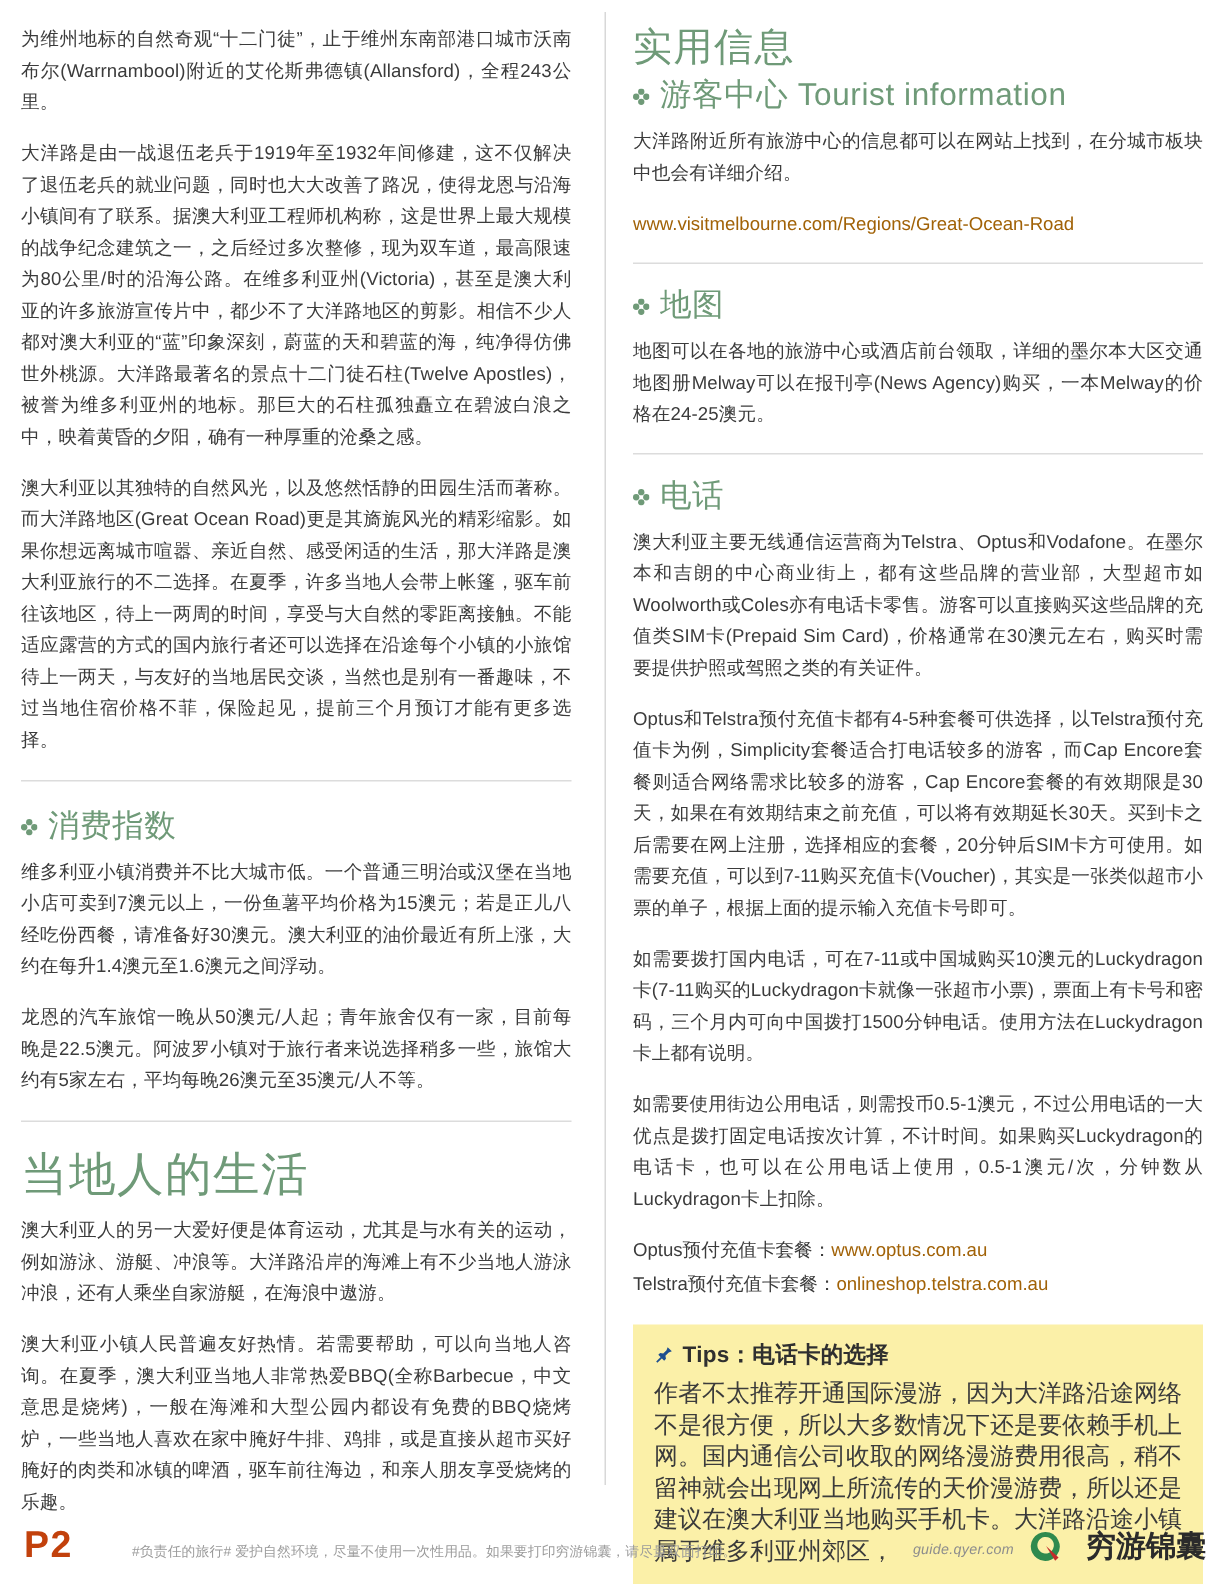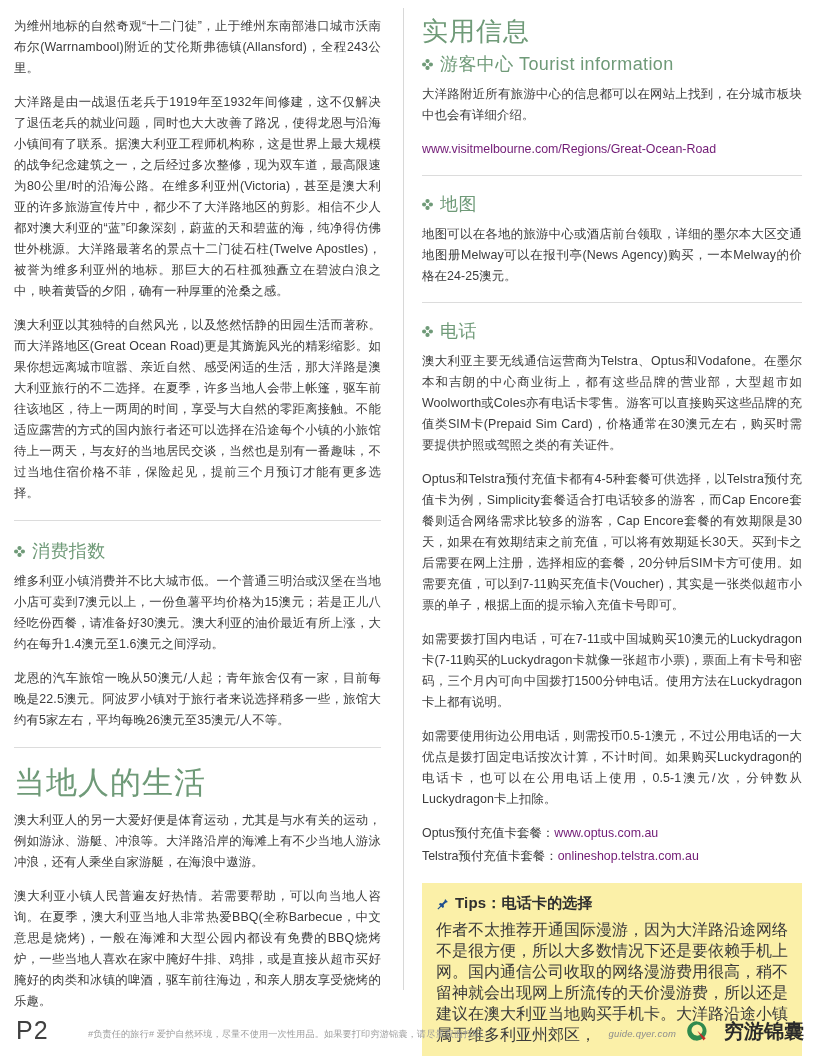--- a/index.html
+++ b/index.html
@@ -57,21 +57,21 @@
     color: #6f9a78;
     letter-spacing: 1px;
   }
   h1.big-title.right {
     font-size: 26px;
     margin-bottom: 4px;
   }
 
   h2.sub-title {
     margin: 0 0 8px 0;
-    font-size: 18px;
+    font-size: 21px;
     font-weight: 400;
     line-height: 24px;
     color: #6f9a78;
     letter-spacing: 0.4px;
     display: flex;
     align-items: center;
     gap: 7px;
   }
   .clover {
     display: inline-block;
@@ -82,21 +82,21 @@
   .clover svg { display: block; }
 
   .rule {
     height: 1px;
     background: #dcdcdc;
     margin: 16px 0 18px 0;
   }
   .rule.tight { margin: 15px 0 16px 0; }
 
   .link {
-    color: #701a75;
+    color: #a16207;
     font-size: 12.4px;
     line-height: 21px;
     text-decoration: none;
     word-break: break-all;
   }
   .linkline {
     margin: 0 0 2px 0;
     font-size: 12.4px;
     line-height: 21px;
     color: #3b3b3b;
@@ -131,22 +131,22 @@
     position: absolute;
     left: 0; bottom: 0;
     width: 816px; height: 48px;
     display: flex;
     align-items: center;
   }
   .footer-page {
     position: absolute;
     left: 16px; top: 8px;
     font-size: 25px;
-    color: #404040;
-    font-weight: 400;
+    color: #c2410c;
+    font-weight: 700;
     letter-spacing: 1px;
   }
   .footer-note {
     position: absolute;
     left: 88px; top: 20px;
     font-size: 9.2px;
     color: #9b9b9b;
     letter-spacing: 0.1px;
   }
   .footer-url {

